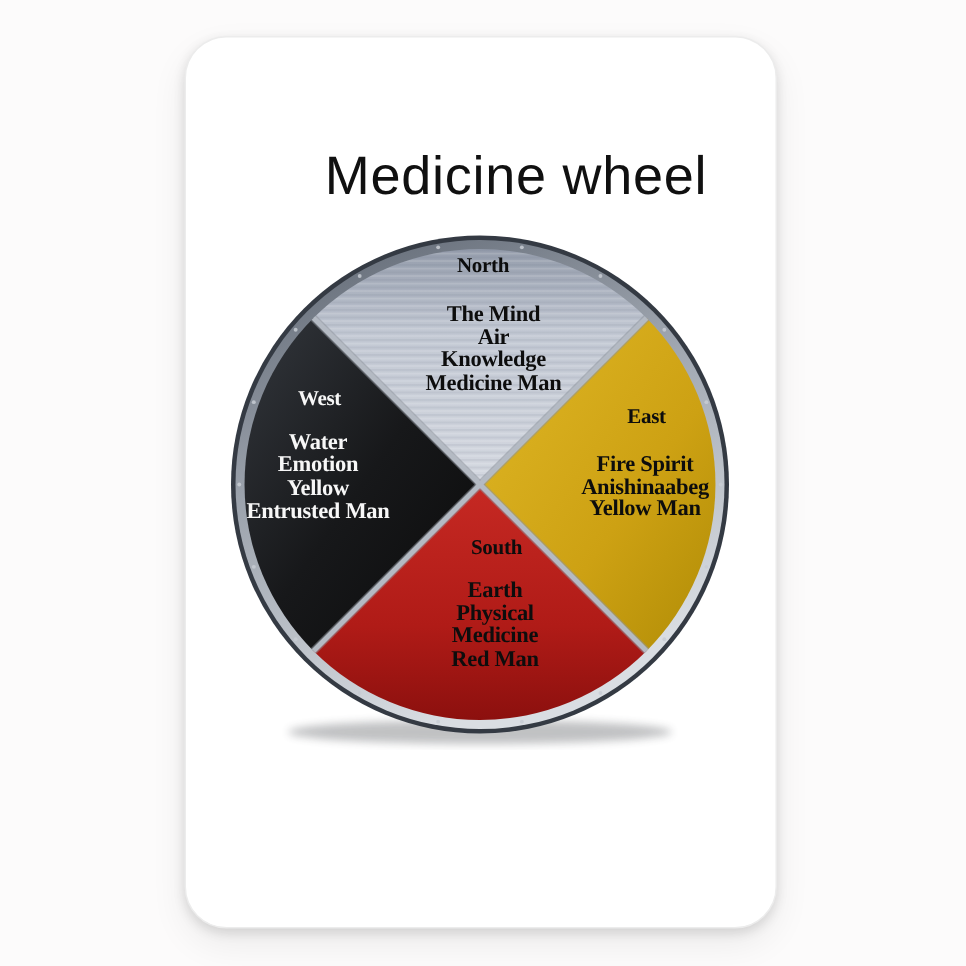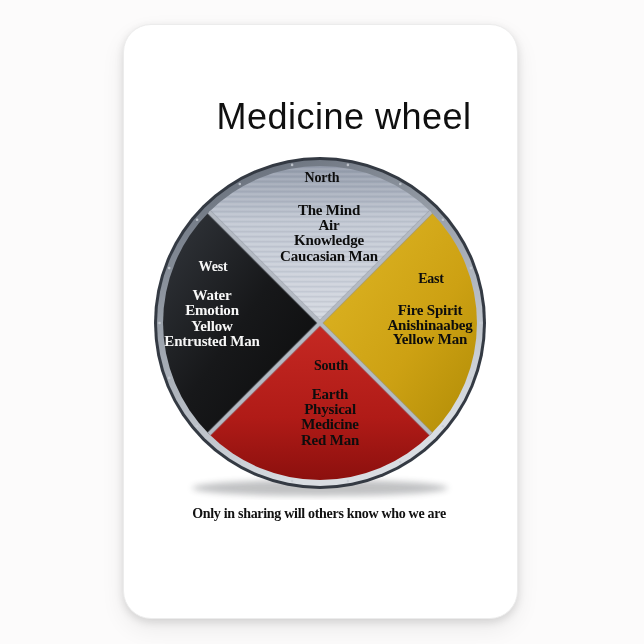--- a/index.html
+++ b/index.html
@@ -127,21 +127,21 @@
     <circle cx="289.9" cy="63.8" r="1.3"></circle>
       <circle cx="317.9" cy="112.1" r="1.3"></circle>
   </g>
 </svg>
 
 <div class="wtext qhdr hdr-north">North</div>
 <div class="wtext qlines lines-north">
   <div>The Mind</div>
   <div>Air</div>
   <div>Knowledge</div>
-  <div>Caucasian Man</div>
+  <div>Medicine Man</div>
 </div>
 
 <div class="wtext qhdr hdr-east">East</div>
 <div class="wtext qlines lines-east">
   <div>Fire Spirit</div>
   <div>Anishinaabeg</div>
   <div>Yellow Man</div>
 </div>
 
 <div class="wtext qhdr hdr-south">South</div>
@@ -154,14 +154,13 @@
 
 <div class="wtext qhdr hdr-west">West</div>
 <div class="wtext qlines lines-west">
   <div>Water</div>
   <div>Emotion</div>
   <div>Yellow</div>
   <div>Entrusted Man</div>
 </div>
 
 <div class="caption">
-  <div>Only in sharing will others know who we are</div>
 </div>
 
 </body></html>

